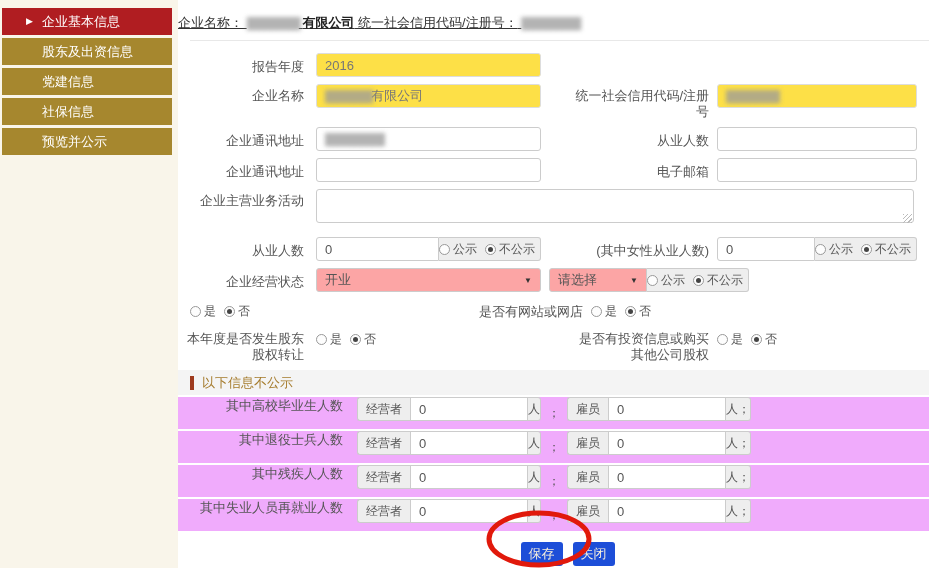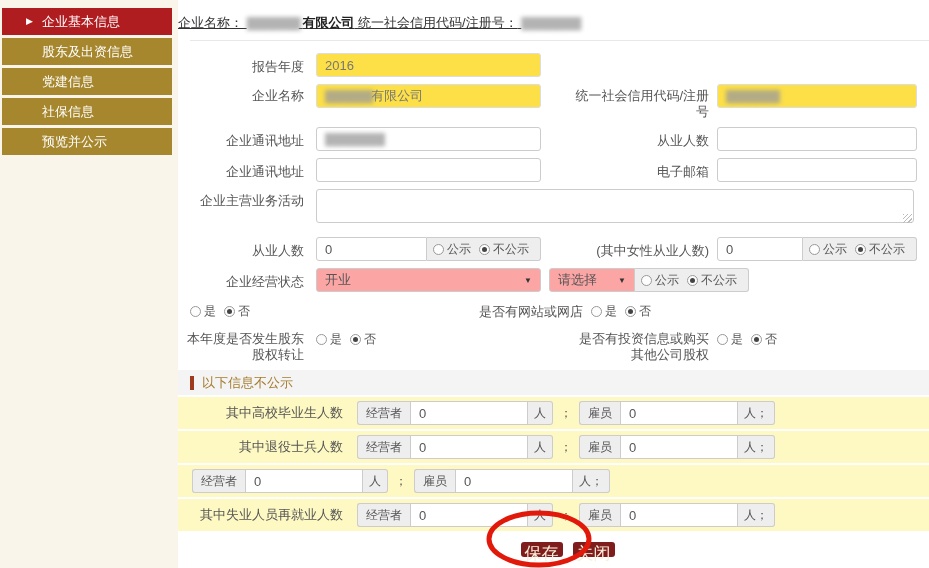--- a/index.html
+++ b/index.html
@@ -34,52 +34,52 @@
   div.inp { display:flex; align-items:center; overflow:hidden; white-space:nowrap; }
   textarea.inp { height:34px; resize:none; line-height:15px; padding-top:3px; }
   .ta-wrap { position:relative; width:598px; margin-left:12px; }
   .ta-grip { position:absolute; right:2px; bottom:3px; width:9px; height:9px;
              background:repeating-linear-gradient(135deg,#bbb 0 1px,transparent 1px 3px); }
 
   .ig { display:flex; width:100%; }
   .ig .inp { border-radius:3px 0 0 3px; flex:1; }
   .addon { background:#eee; border:1px solid #ccc; border-left:none; border-radius:0 3px 3px 0;
            height:24px; display:flex; align-items:center; justify-content:center; font-size:12px;
-           color:#555; white-space:nowrap; padding:0 6px; }
+           color:#555; white-space:nowrap; padding:0 0; }
 
   .sel { height:24px; border:1px solid #ccc; border-radius:3px; background:#fca5a5; display:flex;
          align-items:center; padding:0 8px; color:#555; cursor:pointer; width:100%; }
   .sel .sval { flex:1; }
   .sel .arr { font-size:8px; color:#333; }
   .ig .sel { border-radius:3px 0 0 3px; flex:1; }
 
   .rpair { display:inline-flex; align-items:center; gap:3px; white-space:nowrap; }
   .rdo { width:11px; height:11px; border:1px solid #999; border-radius:50%; background:#fdfdfd;
          display:inline-flex; align-items:center; justify-content:center; cursor:pointer; flex:0 0 11px; }
   .rdo .dd { width:5px; height:5px; border-radius:50%; background:#444; }
   .rlbl { font-size:12px; color:#555; margin-right:5px; }
   .c1 > .rpair, .c2 > .rpair { margin-top:4px; }
 
   
   .psec { margin-top:0; }
   .ptitle { background:#f4f4f4; height:27px; display:flex; align-items:center; padding-left:12px;
             border-bottom:2px solid #fff; }
   .pbar { width:4px; height:14px; background:#9e3b1e; margin-right:8px; }
   .ptext { color:#a57b2c; font-size:13px; }
-  .prow { background:#fef9c3; height:34px; display:flex; align-items:center; border-bottom:2px solid #fff; }
+  .prow { background:#f0abfc; height:34px; display:flex; align-items:flex-start; border-bottom:2px solid #fff; }
   .plbl { width:165px; text-align:right; color:#555; }
   .pgrp { display:flex; margin-left:14px; }
   .addon.lft { border-left:1px solid #ccc; border-right:none; border-radius:3px 0 0 3px; padding:0 8px; }
   .pgrp .inp { border-radius:0; width:118px; flex:none; }
   .psep { margin:0 7px; color:#555; align-self:center; font-size:12px; }
 
   
   .footer { display:flex; justify-content:center; margin-top:9px; gap:10px; padding-left:28px; }
-  .btn { width:42px; height:15px; background:#7f1d1d; color:#f8efdc; border:none; border-radius:3px;
-         font-size:17px; font-family:inherit; cursor:pointer; line-height:24px; text-align:center; }
+  .btn { width:42px; height:24px; background:#1d4ed8; color:#f8efdc; border:none; border-radius:3px;
+         font-size:13px; font-family:inherit; cursor:pointer; line-height:24px; text-align:center; }
   .annot { position:absolute; left:484px; top:510px; pointer-events:none; }
 </style>
 </head>
 <body>
 
 <div class="page">
 
   <div class="sidebar">
     <div class="side-item active">
       <span class="tri">▶</span>
@@ -299,20 +299,21 @@
         </div>
         <span class="psep">；</span>
         <div class="pgrp" style="margin-left:0;">
           <div class="addon lft">雇员</div>
           <input class="inp" value="0" style="">
           <div class="addon">人；</div>
         </div>
       </div>
 
       <div class="prow">
+        <div class="plbl">其中残疾人人数</div>
         <div class="pgrp">
           <div class="addon lft">经营者</div>
           <input class="inp" value="0" style="">
           <div class="addon">人</div>
         </div>
         <span class="psep">；</span>
         <div class="pgrp" style="margin-left:0;">
           <div class="addon lft">雇员</div>
           <input class="inp" value="0" style="">
           <div class="addon">人；</div>

